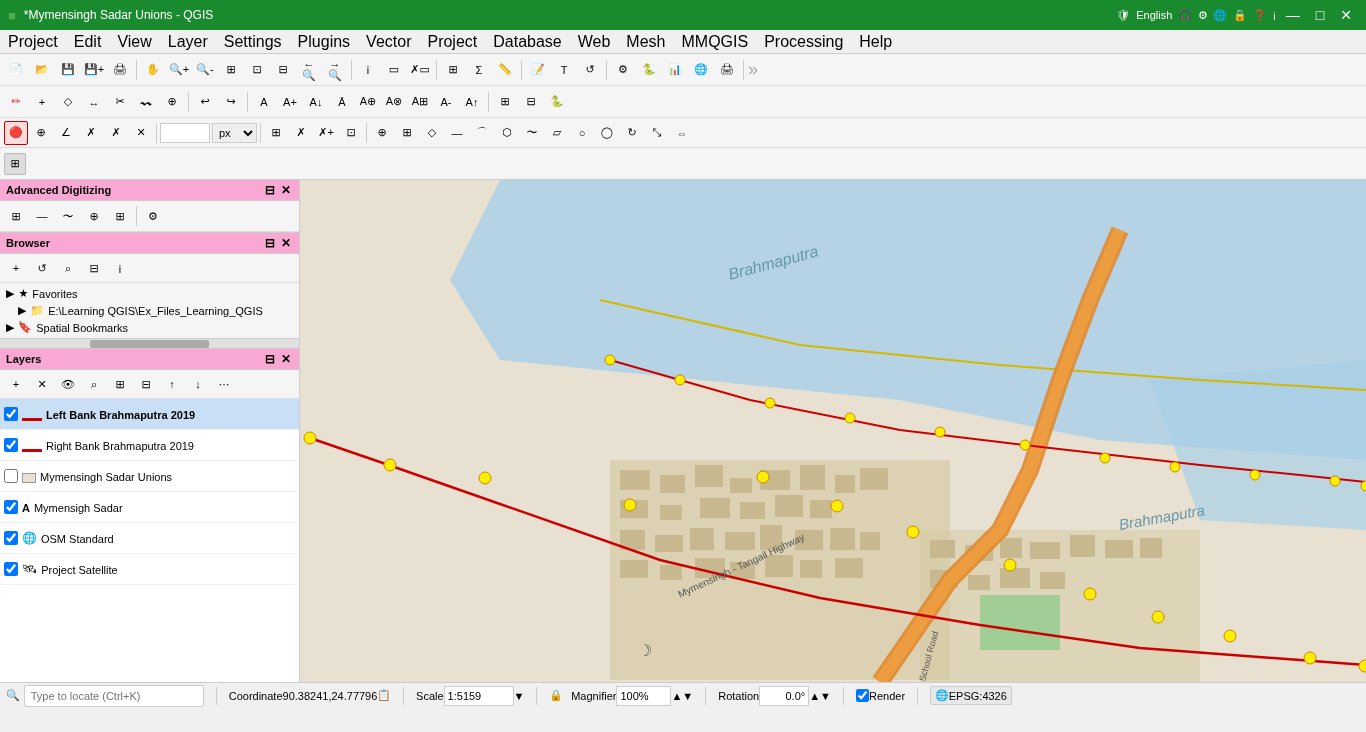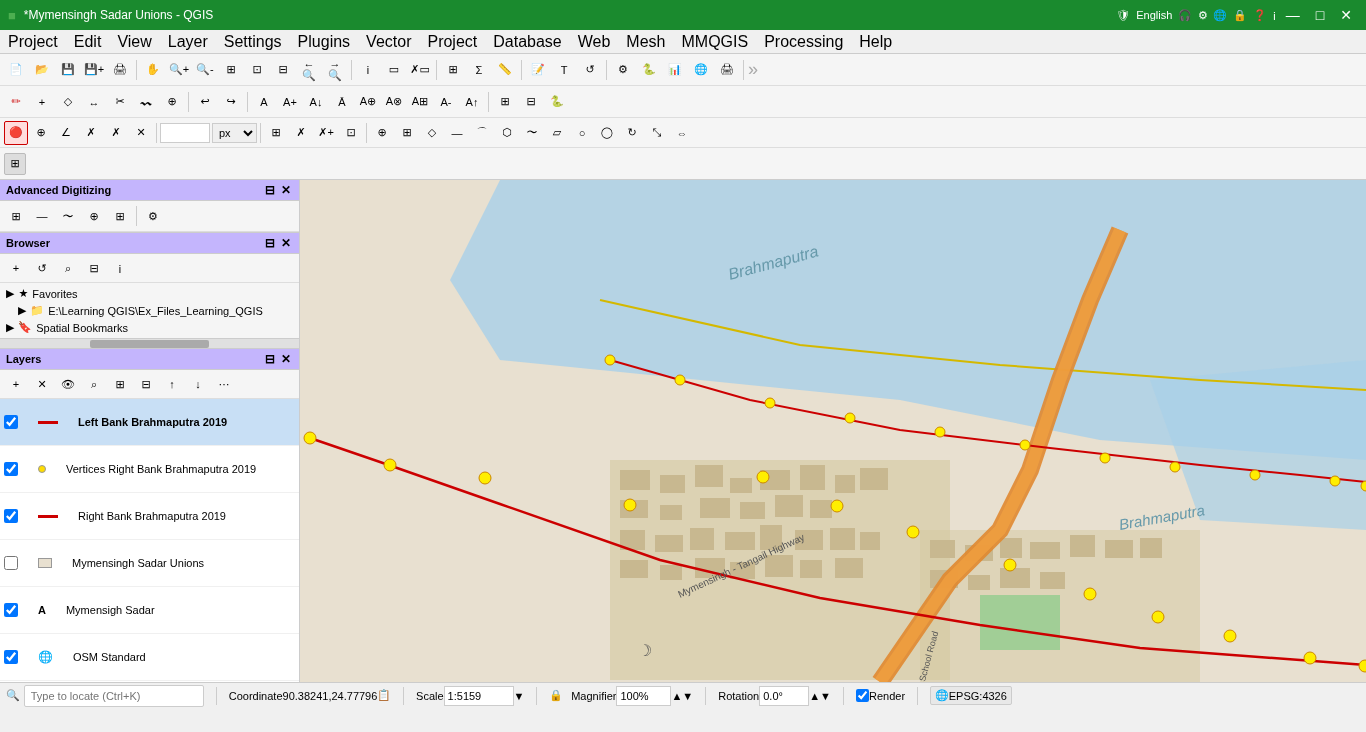--- a/index.html
+++ b/index.html
@@ -71,21 +71,21 @@
       background: #f5f5f5;
       border-right: 1px solid #ccc;
       overflow: hidden;
     }
 
     
     #adv-dig-panel {
       border-bottom: 1px solid #ccc;
     }
     .panel-header {
-      background: #c4b5fd;
+      background: #f9a8d4;
       padding: 3px 6px;
       display: flex;
       align-items: center;
       justify-content: space-between;
       font-size: 11px;
       font-weight: bold;
       border-bottom: 1px solid #ccc;
     }
     .panel-header-btns { display: flex; gap: 2px; }
     .panel-header-btns span { cursor: pointer; font-size: 12px; padding: 0 2px; }
@@ -146,23 +146,23 @@
       background: #f5f5f5;
       border-bottom: 1px solid #ddd;
     }
     .layers-list {
       flex: 1;
       overflow-y: auto;
       background: white;
     }
     .layer-item {
       display: flex;
-      align-items: center;
-      padding: 16px 4px;
-      gap: 20px;
+      align-items: flex-end;
+      padding: 8px 4px;
+      gap: 4px;
       font-size: 11px;
       cursor: pointer;
       border-bottom: 1px solid #f0f0f0;
     }
     .layer-item.selected { background: #c8dff5; color: #000; }
     .layer-item.selected span.layer-name { font-weight: bold; }
     .layer-checkbox { width: 14px; height: 14px; }
     .layer-icon-line { display: inline-block; width: 20px; height: 3px; vertical-align: middle; }
     .layer-icon-dot { display: inline-block; width: 8px; height: 8px; border-radius: 50%; vertical-align: middle; }
     .layer-icon-fill { display: inline-block; width: 14px; height: 10px; vertical-align: middle; border: 1px solid #999; }
@@ -484,25 +484,20 @@
       <div class="layers-list">
 
         <div class="layer-item selected">
           <input type="checkbox" class="layer-checkbox" checked="" style="">
           <span class="layer-icon-line" style="background:#cc0000;"></span>
           <span class="layer-name">Left Bank Brahmaputra 2019</span>
         </div>
 
 
 
-        <div class="layer-item">
-          <input type="checkbox" class="layer-checkbox" checked="" style="">
-          <span class="layer-icon-dot" style="background:#ffdd00;border:1px solid #999;"></span>
-          <span class="layer-name">Vertices Right Bank Brahmaputra 2019</span>
-        </div>
 
         <div class="layer-item">
           <input type="checkbox" class="layer-checkbox" checked="" style="">
           <span class="layer-icon-line" style="background:#cc0000;"></span>
           <span class="layer-name">Right Bank Brahmaputra 2019</span>
         </div>
 
         <div class="layer-item">
           <input type="checkbox" class="layer-checkbox" style="">
           <span class="layer-icon-fill" style="background:#e8e0d0;"></span>
@@ -676,21 +671,21 @@
     <span>Magnifier</span>
     <input type="text" value="100%" style="width: 55px; height: 20px; border: 1px solid rgb(204, 204, 204); font-size: 11px; padding: 0px 3px;">
     <span>▲</span>
     <span>▼</span>
   </div>
 
   <div class="status-sep"></div>
 
   <div class="status-section">
     <span>Rotation</span>
-    <input type="text" value="0.0°" style="width: 50px; height: 20px; border: 1px solid rgb(204, 204, 204); font-size: 11px; padding: 0px 3px;">
+    <input type="text" value="0.0°" style="width: 50px; height: 20px; border: 1px solid rgb(204, 204, 204); font-size: 11px; padding: 0px 3px; text-align: right;">
     <span>▲</span>
     <span>▼</span>
   </div>
 
   <div class="status-sep"></div>
 
   <div class="status-section">
     <input type="checkbox" checked="" style="">
     <span>Render</span>
   </div>

